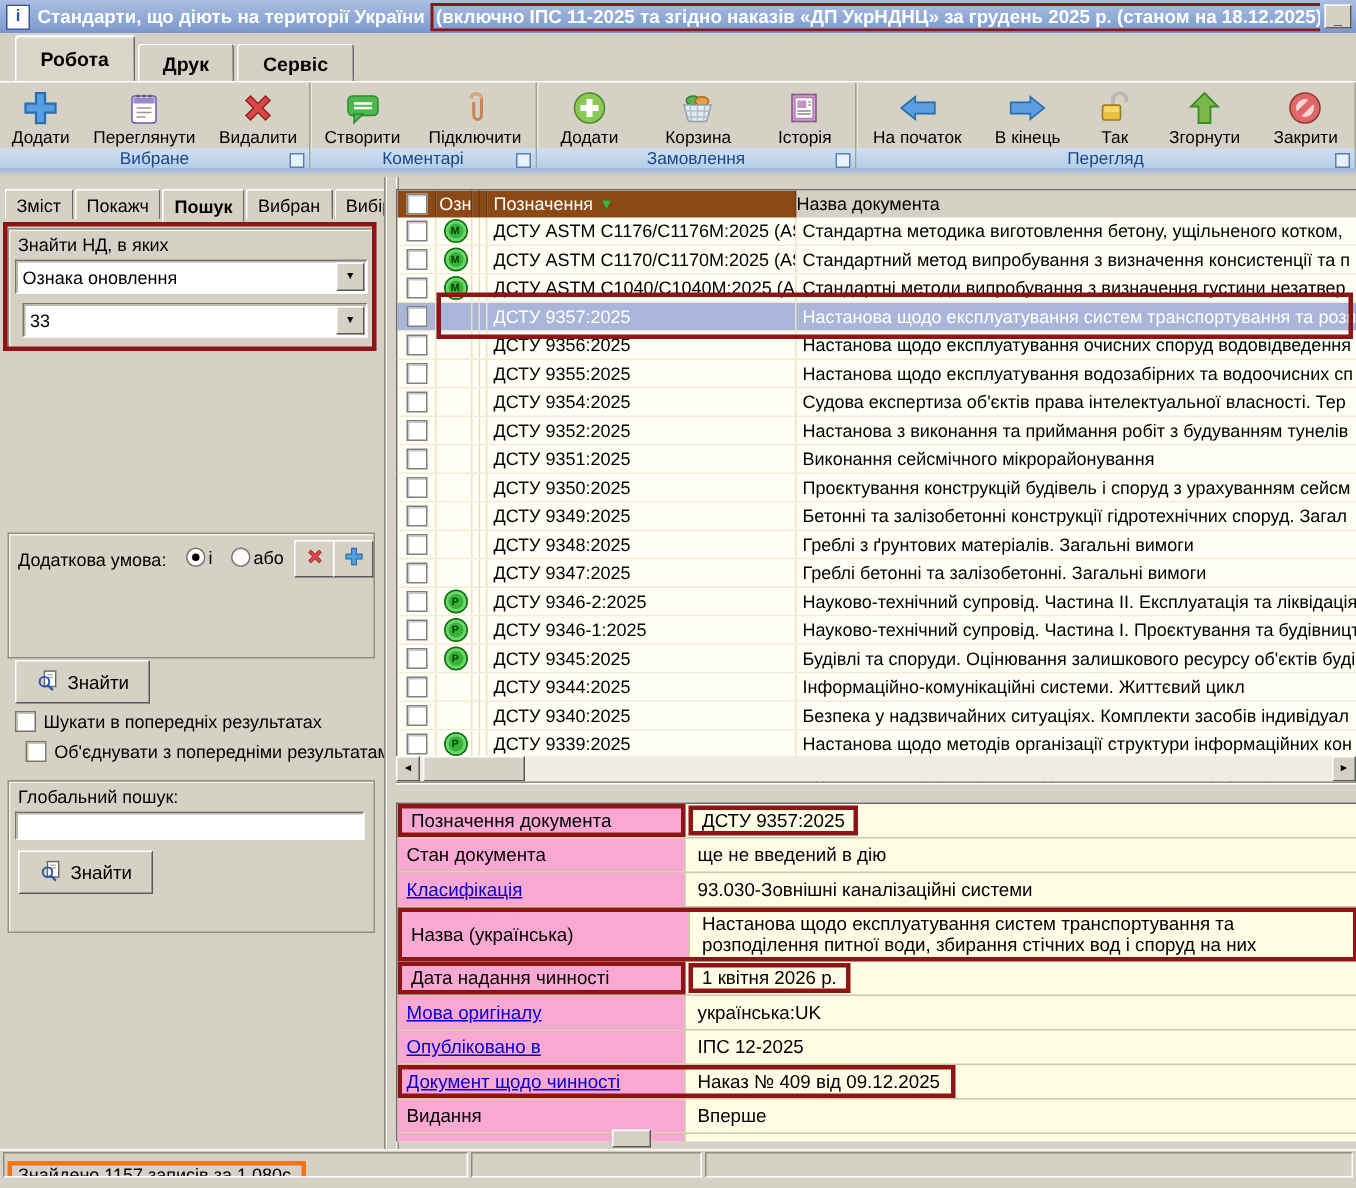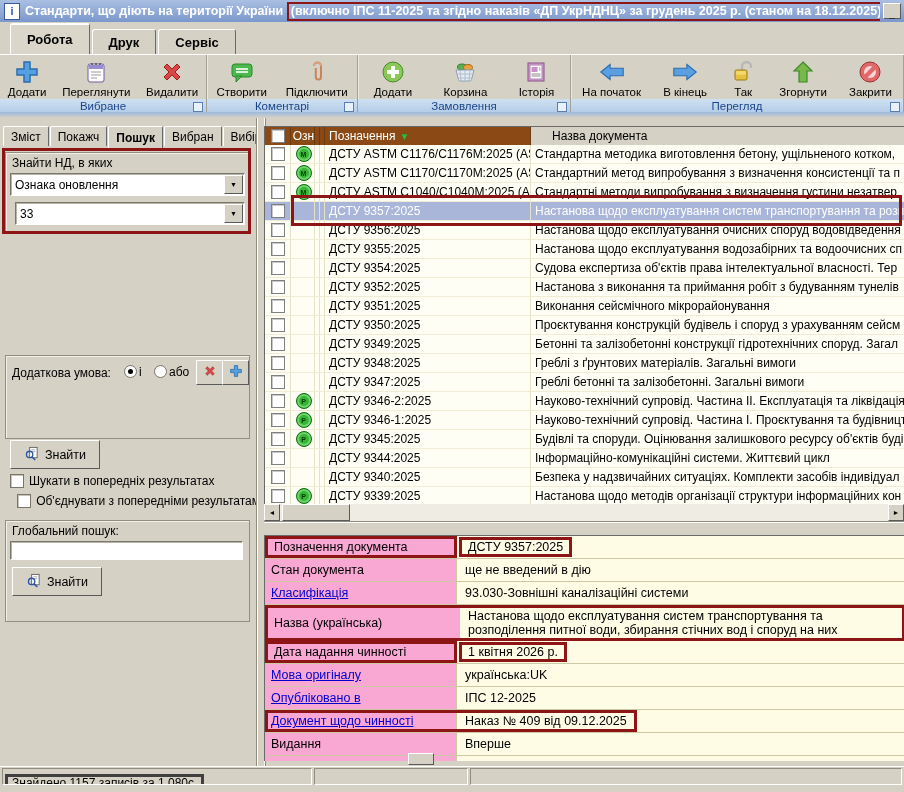--- a/index.html
+++ b/index.html
@@ -63,21 +63,21 @@
     border-right:1px solid #fff;box-shadow:inset 1px 1px 0 #b8b4a6;height:19px;font-size:12px;padding:0 3px;width:100%;box-sizing:border-box;
     font-family:"Liberation Sans",sans-serif;}
   .v-split{position:absolute;left:256px;top:118px;width:8px;height:648px;background:#d5d1c5;
     border-left:1px solid #908c7e;border-right:1px solid #908c7e;box-shadow:inset 1px 0 0 #fff,inset -1px 0 0 #fff;}
   
   .grid{position:absolute;left:264px;top:126px;width:640px;height:395px;background:#fffef4;
     border-top:1px solid #6a6a6a;border-left:1px solid #6a6a6a;overflow:hidden;}
   .thead{display:flex;height:18px;}
   .th{display:flex;align-items:center;font-size:12px;box-sizing:border-box;overflow:hidden;white-space:nowrap;}
   .th.brown{background:#8b4a15;color:#fff;border-right:1px solid #6a3a10;}
-  .th.grey{background:#d5d1c5;color:#000;border-right:1px solid #a8a496;padding-left:21px;}
+  .th.grey{background:#d5d1c5;color:#000;border-right:1px solid #a8a496;padding-left:0;}
   .c-check{width:26px;flex:0 0 auto;justify-content:center;display:flex;align-items:center;}
   .c-mark{width:24px;flex:0 0 auto;justify-content:center;display:flex;align-items:center;padding-left:2px;box-sizing:border-box;}
   .c-t1,.c-t2{width:5px;flex:0 0 auto;}
   .c-code{width:206px;flex:0 0 auto;padding-left:4px;box-sizing:border-box;}
   .c-name{flex:1;padding-left:4px;box-sizing:border-box;}
   .sort{color:#3cb33c;font-size:10px;margin-left:4px;text-shadow:0 0 1px #1a6a1a;}
   .trow{display:flex;height:18px;border-bottom:1px solid #f0ecd4;background:#fffef4;}
   .td{display:flex;align-items:center;font-size:12px;box-sizing:border-box;overflow:hidden;white-space:nowrap;
     border-right:1px solid #e6e2c8;}
   .trow .c-name{border-right:none;}
@@ -113,21 +113,21 @@
   .drow.box-row-full{border:3px solid #8e1515;}
   .drow.box-row-part{position:relative;}
   .drow.box-row-part::after{content:"";position:absolute;left:0;top:0;width:372px;height:100%;
     border:3px solid #8e1515;box-sizing:border-box;pointer-events:none;}
   .mini-thumb{position:absolute;left:408px;top:753px;width:24px;height:10px;background:#d5d1c5;
     border-top:1px solid #fff;border-left:1px solid #fff;border-right:1px solid #5a5a5a;border-bottom:1px solid #5a5a5a;}
   
   .statusbar{position:absolute;left:0;top:766px;width:904px;height:20px;background:#d5d1c5;border-top:1px solid #fff;}
   .ssec{position:absolute;top:1px;height:17px;border:1px solid;border-color:#908c7e #fff #fff #908c7e;
     display:flex;align-items:center;padding-left:2px;box-sizing:border-box;font-size:12px;white-space:nowrap;overflow:hidden;}
-  .ann-inline{border:3px solid #404040;padding:0 4px;line-height:13px;margin-top:14px;}
+  .ann-inline{border:3px solid #f97316;padding:0 4px;line-height:13px;margin-top:14px;}
   
   .ann{position:absolute;border:3px solid #8e1515;pointer-events:none;background:transparent;}
 </style>
 </head>
 <body>
 
 <div id="app">
 
   <div class="titlebar">
     <div class="app-icon">i</div>

